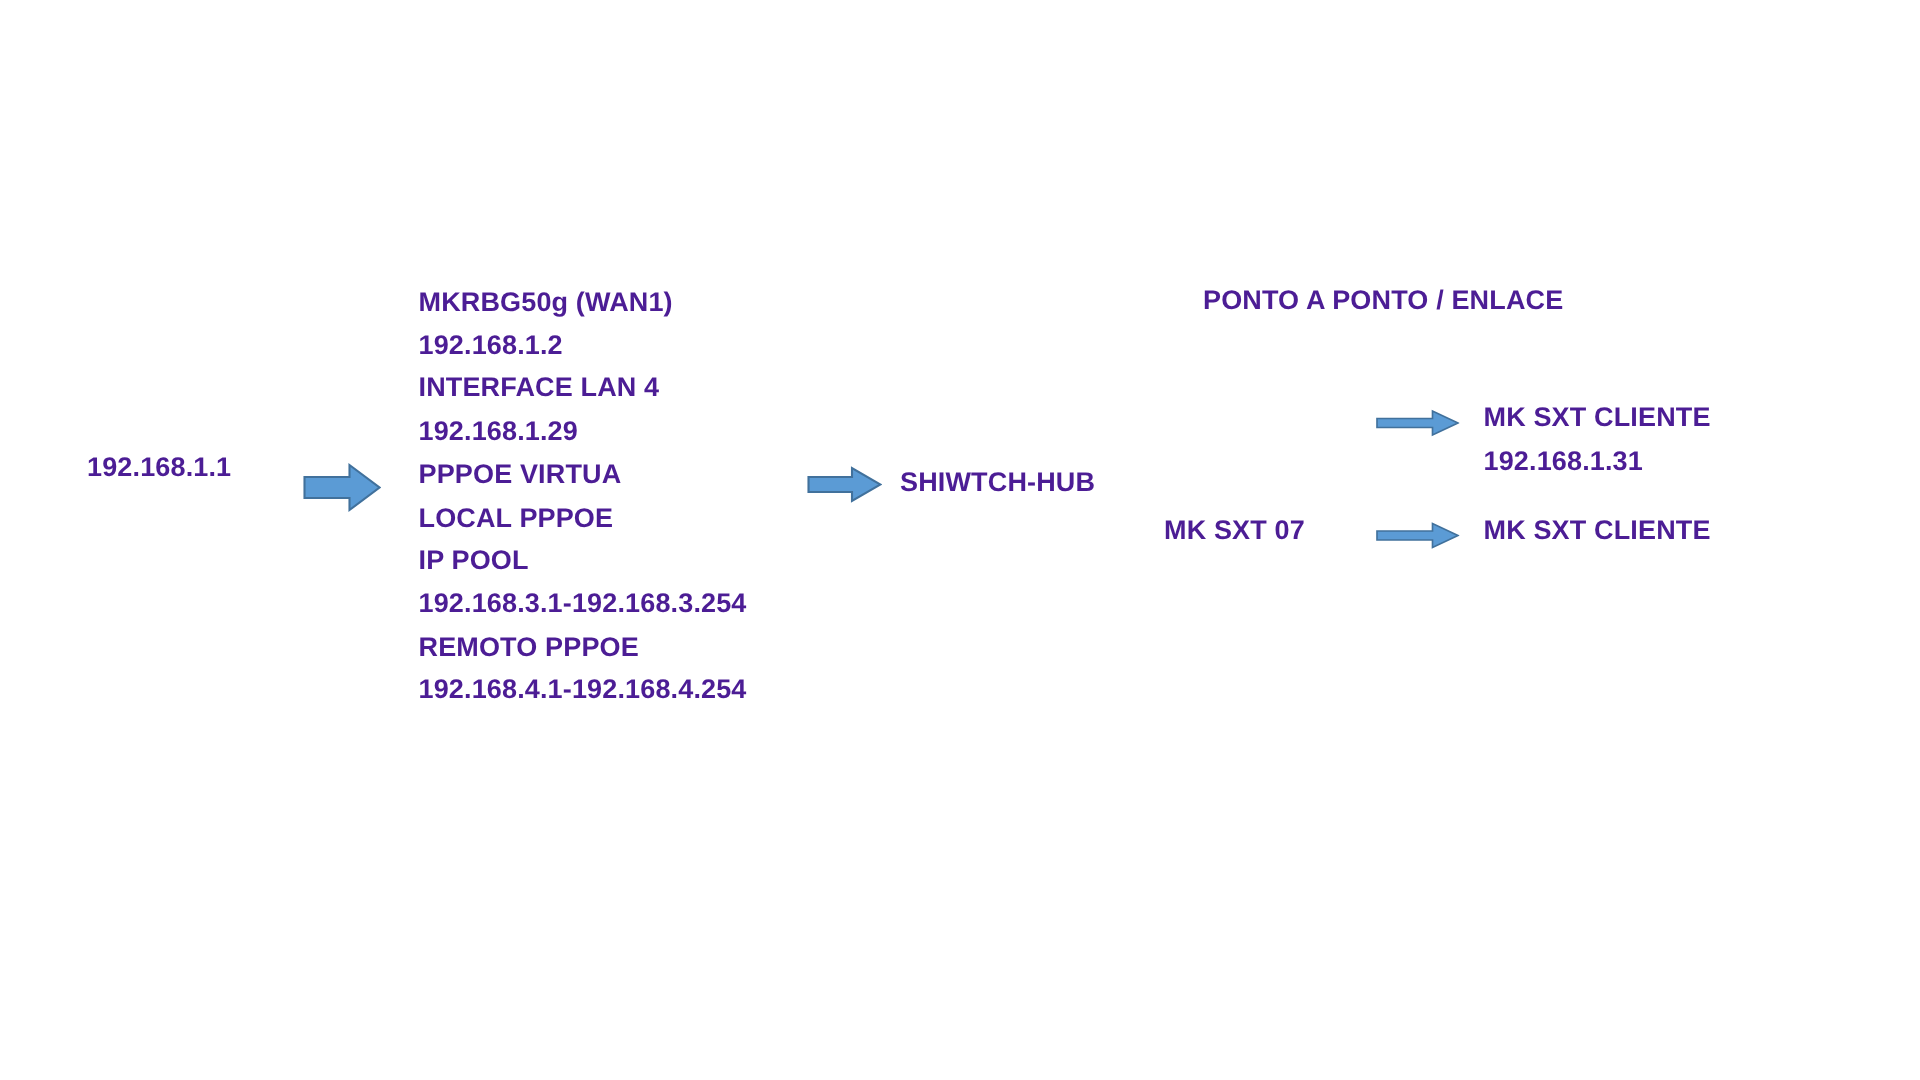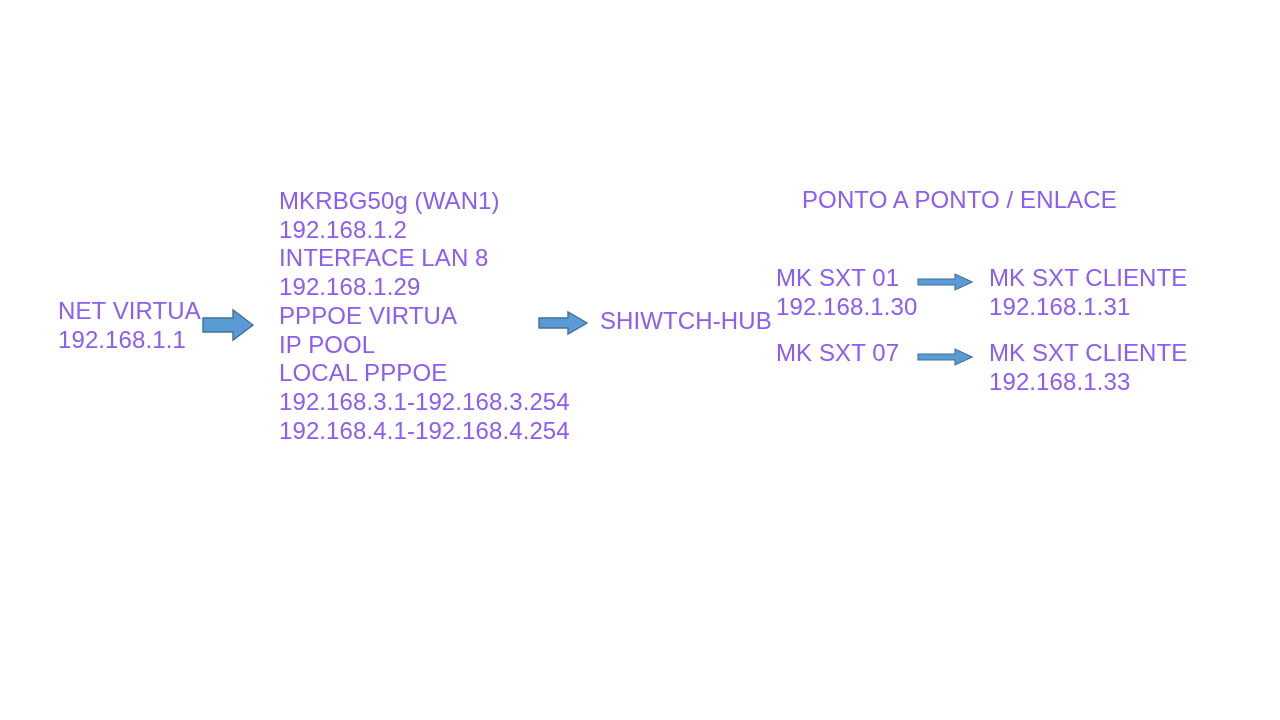--- a/index.html
+++ b/index.html
@@ -15,25 +15,26 @@
     color: #000000;
     overflow: hidden;
   }
   #canvas {
     position: relative;
     width: 1280px;
     height: 720px;
   }
   .text-block {
     position: absolute;
-    font-size: 24px;
+    font-size: 18px;
     line-height: 28.7px;
-    color: #8b5cf6;
+    color: #4c1d95;
     white-space: nowrap;
     letter-spacing: 0.1px;
+    font-weight: bold;
   }
   .text-block div {
     white-space: nowrap;
   }
 
   
   #node-source      { left: 58px;  top: 297px; }
   #node-router      { left: 279px; top: 187px; }
   #node-switch      { left: 600px; top: 307px; }
   #section-title    { left: 802px; top: 186px; }
@@ -53,72 +54,67 @@
   
   #arrow-link-1 { left: 917px; top: 272px; width: 56px; height: 20px; }
   #arrow-link-2 { left: 917px; top: 347px; width: 56px; height: 20px; }
 </style>
 </head>
 <body>
 
 <div id="canvas">
 
   <div class="text-block" id="node-source">
-    <div>NET VIRTUA</div>
     <div>192.168.1.1</div>
   </div>
 
   <svg class="arrow" id="arrow-source-router" viewBox="0 0 52 34">
     <polygon points="1,10 31,10 31,2 51,17 31,32 31,24 1,24" fill="#5B9BD5" stroke="#41719C" stroke-width="1.4" stroke-linejoin="miter"></polygon>
   </svg>
 
   <div class="text-block" id="node-router">
     <div>MKRBG50g (WAN1)</div>
     <div>192.168.1.2</div>
-    <div>INTERFACE LAN 8</div>
+    <div>INTERFACE LAN 4</div>
     <div>192.168.1.29</div>
     <div>PPPOE VIRTUA</div>
+    <div>LOCAL PPPOE</div>
     <div>IP POOL</div>
-    <div>LOCAL PPPOE</div>
     <div>192.168.3.1-192.168.3.254</div>
+    <div>REMOTO PPPOE</div>
     <div>192.168.4.1-192.168.4.254</div>
   </div>
 
   <svg class="arrow" id="arrow-router-switch" viewBox="0 0 50 26">
     <polygon points="1,8 30,8 30,2 49,13 30,24 30,18 1,18" fill="#5B9BD5" stroke="#41719C" stroke-width="1.4" stroke-linejoin="miter"></polygon>
   </svg>
 
   <div class="text-block" id="section-title">
     <div>PONTO A PONTO / ENLACE</div>
   </div>
 
   <div class="text-block" id="node-switch">
     <div>SHIWTCH-HUB</div>
   </div>
 
-  <div class="text-block" id="link1-left">
-    <div>MK SXT 01</div>
-    <div>192.168.1.30</div>
-  </div>
 
   <svg class="arrow" id="arrow-link-1" viewBox="0 0 56 20">
     <polygon points="1,7 38,7 38,2 55,10 38,18 38,13 1,13" fill="#5B9BD5" stroke="#41719C" stroke-width="1.1" stroke-linejoin="miter"></polygon>
   </svg>
 
   <div class="text-block" id="link1-right">
     <div>MK SXT CLIENTE</div>
     <div>192.168.1.31</div>
   </div>
 
   <div class="text-block" id="link2-left">
     <div>MK SXT 07</div>
   </div>
 
   <svg class="arrow" id="arrow-link-2" viewBox="0 0 56 20">
     <polygon points="1,7 38,7 38,2 55,10 38,18 38,13 1,13" fill="#5B9BD5" stroke="#41719C" stroke-width="1.1" stroke-linejoin="miter"></polygon>
   </svg>
 
   <div class="text-block" id="link2-right">
     <div>MK SXT CLIENTE</div>
-    <div>192.168.1.33</div>
   </div>
 
 </div>
 
 </body></html>

